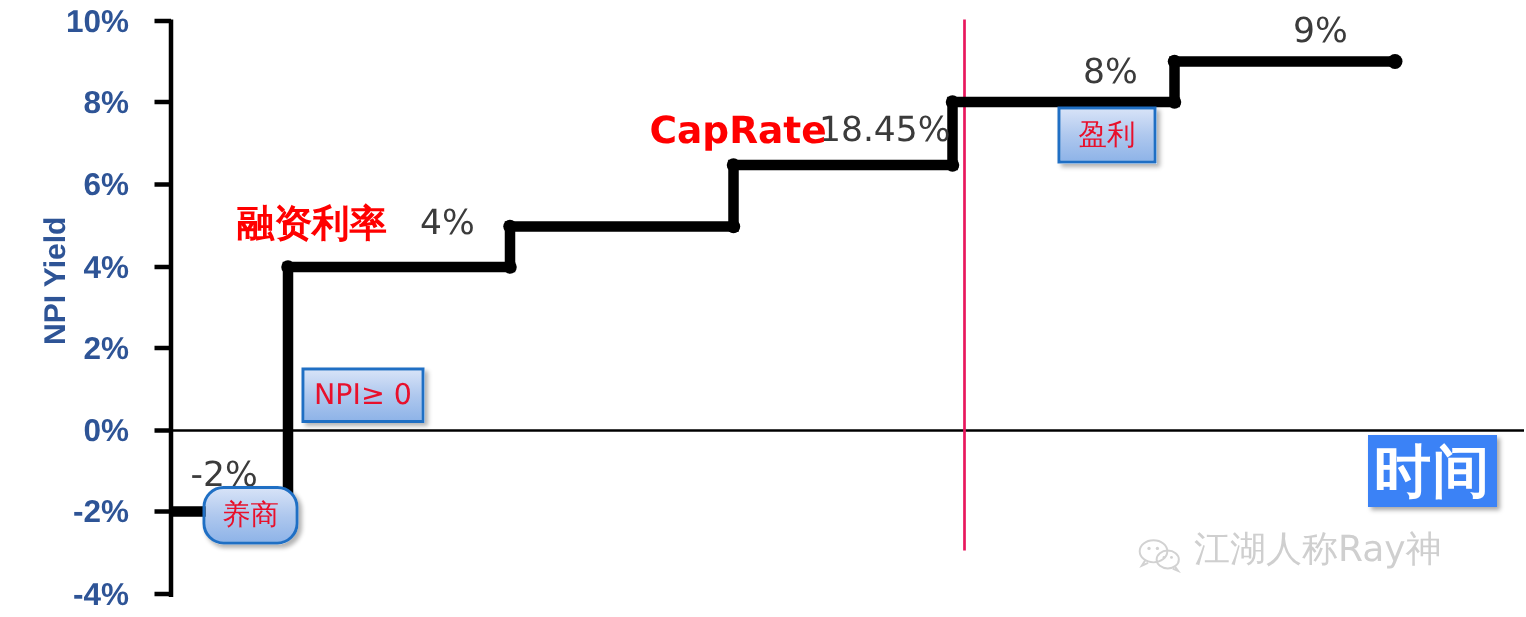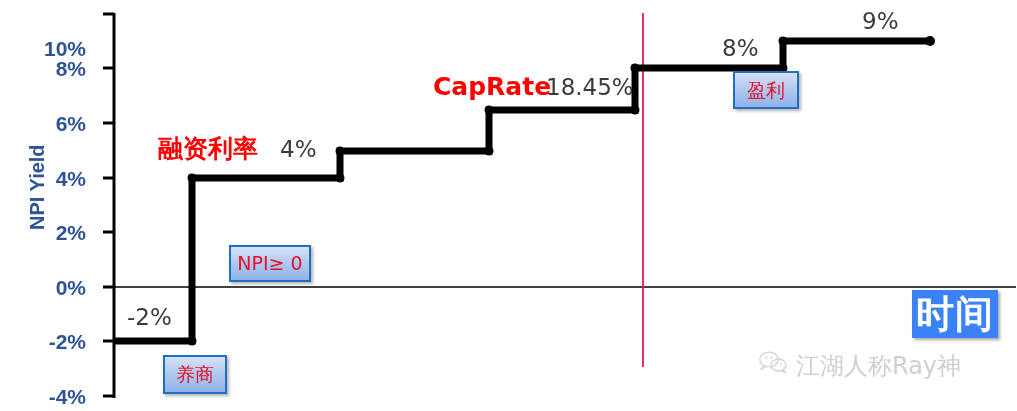--- a/index.html
+++ b/index.html
@@ -24,43 +24,43 @@
 
   
   .callout{position:absolute;
            border:2px solid #1F6FC4;
            background:linear-gradient(180deg,#D6E2F7 0%,#AFC8EE 50%,#8FB4E8 100%);
            color:#E8102B;
            font-size:19px;line-height:1;
            display:flex;align-items:center;justify-content:center;
            box-shadow:2px 2px 3px rgba(0,0,0,.30);
            font-family:"DejaVu Sans","Liberation Sans",sans-serif;
-           white-space:nowrap;margin-left:28px;}
+           white-space:nowrap;}
 
   
   .timebox{position:absolute;background:#3b82f6;color:#ffffff;
            font-size:38px;font-weight:700;letter-spacing:1px;
            display:flex;align-items:center;justify-content:center;
            box-shadow:2px 2px 3px rgba(0,0,0,.35);
            font-family:"DejaVu Sans","Liberation Sans",sans-serif;}
 
   
-  .watermark{position:absolute;display:flex;align-items:flex-start;gap:8px;
+  .watermark{position:absolute;display:flex;align-items:flex-end;gap:8px;
              color:#cfcfcf;font-size:24px;white-space:nowrap;
              font-family:"DejaVu Sans","Liberation Sans",sans-serif;}
   .watermark svg{display:block;}
 
   svg.plot{position:absolute;left:0;top:0;}
 </style>
 </head>
 <body>
 
 <div id="stage">
 
-  <div class="ytick" style="top:4px;  width:86px;left:0;margin-top:34px;">10%</div>
+  <div class="ytick" style="top:4px;  width:86px;left:0;">10%</div>
   <div class="ytick" style="top:58px; width:86px;left:0;">8%</div>
   <div class="ytick" style="top:113px;width:86px;left:0;">6%</div>
   <div class="ytick" style="top:168px;width:86px;left:0;">4%</div>
   <div class="ytick" style="top:222px;width:86px;left:0;">2%</div>
   <div class="ytick" style="top:277px;width:86px;left:0;">0%</div>
   <div class="ytick" style="top:331px;width:86px;left:0;">-2%</div>
   <div class="ytick" style="top:386px;width:86px;left:0;">-4%</div>
 
   <div class="ylabel" style="left:26px;top:230px;">NPI Yield</div>
 
@@ -101,21 +101,21 @@
 
   <div class="vlab" style="left:127px;top:304px;">-2%</div>
   <div class="vlab" style="left:280px;top:136px;">4%</div>
   <div class="vlab" style="left:546px;top:74px;">18.45%</div>
   <div class="vlab" style="left:722px;top:35px;">8%</div>
   <div class="vlab" style="left:862px;top:8px;">9%</div>
 
   <div class="redlab" style="left:158px;top:132px;">融资利率</div>
   <div class="redlab" style="left:433px;top:72px;">CapRate</div>
 
-  <div class="callout" style="left:135px;top:355px;width:60px;height:35px;">养商</div>
+  <div class="callout" style="left:135px;top:324px;width:60px;height:35px;border-radius:14px;">养商</div>
 
   <div class="callout" style="left:201px;top:245px;width:78px;height:33px;text-align:right;">NPI≥ 0</div>
 
 
 
   <div class="callout" style="left:705px;top:71px;width:62px;height:34px;">盈利</div>
 
   <div class="timebox" style="left:912px;top:290px;width:86px;height:48px;">时间</div>
 
   <div class="watermark" style="left:758px;top:350px;">

